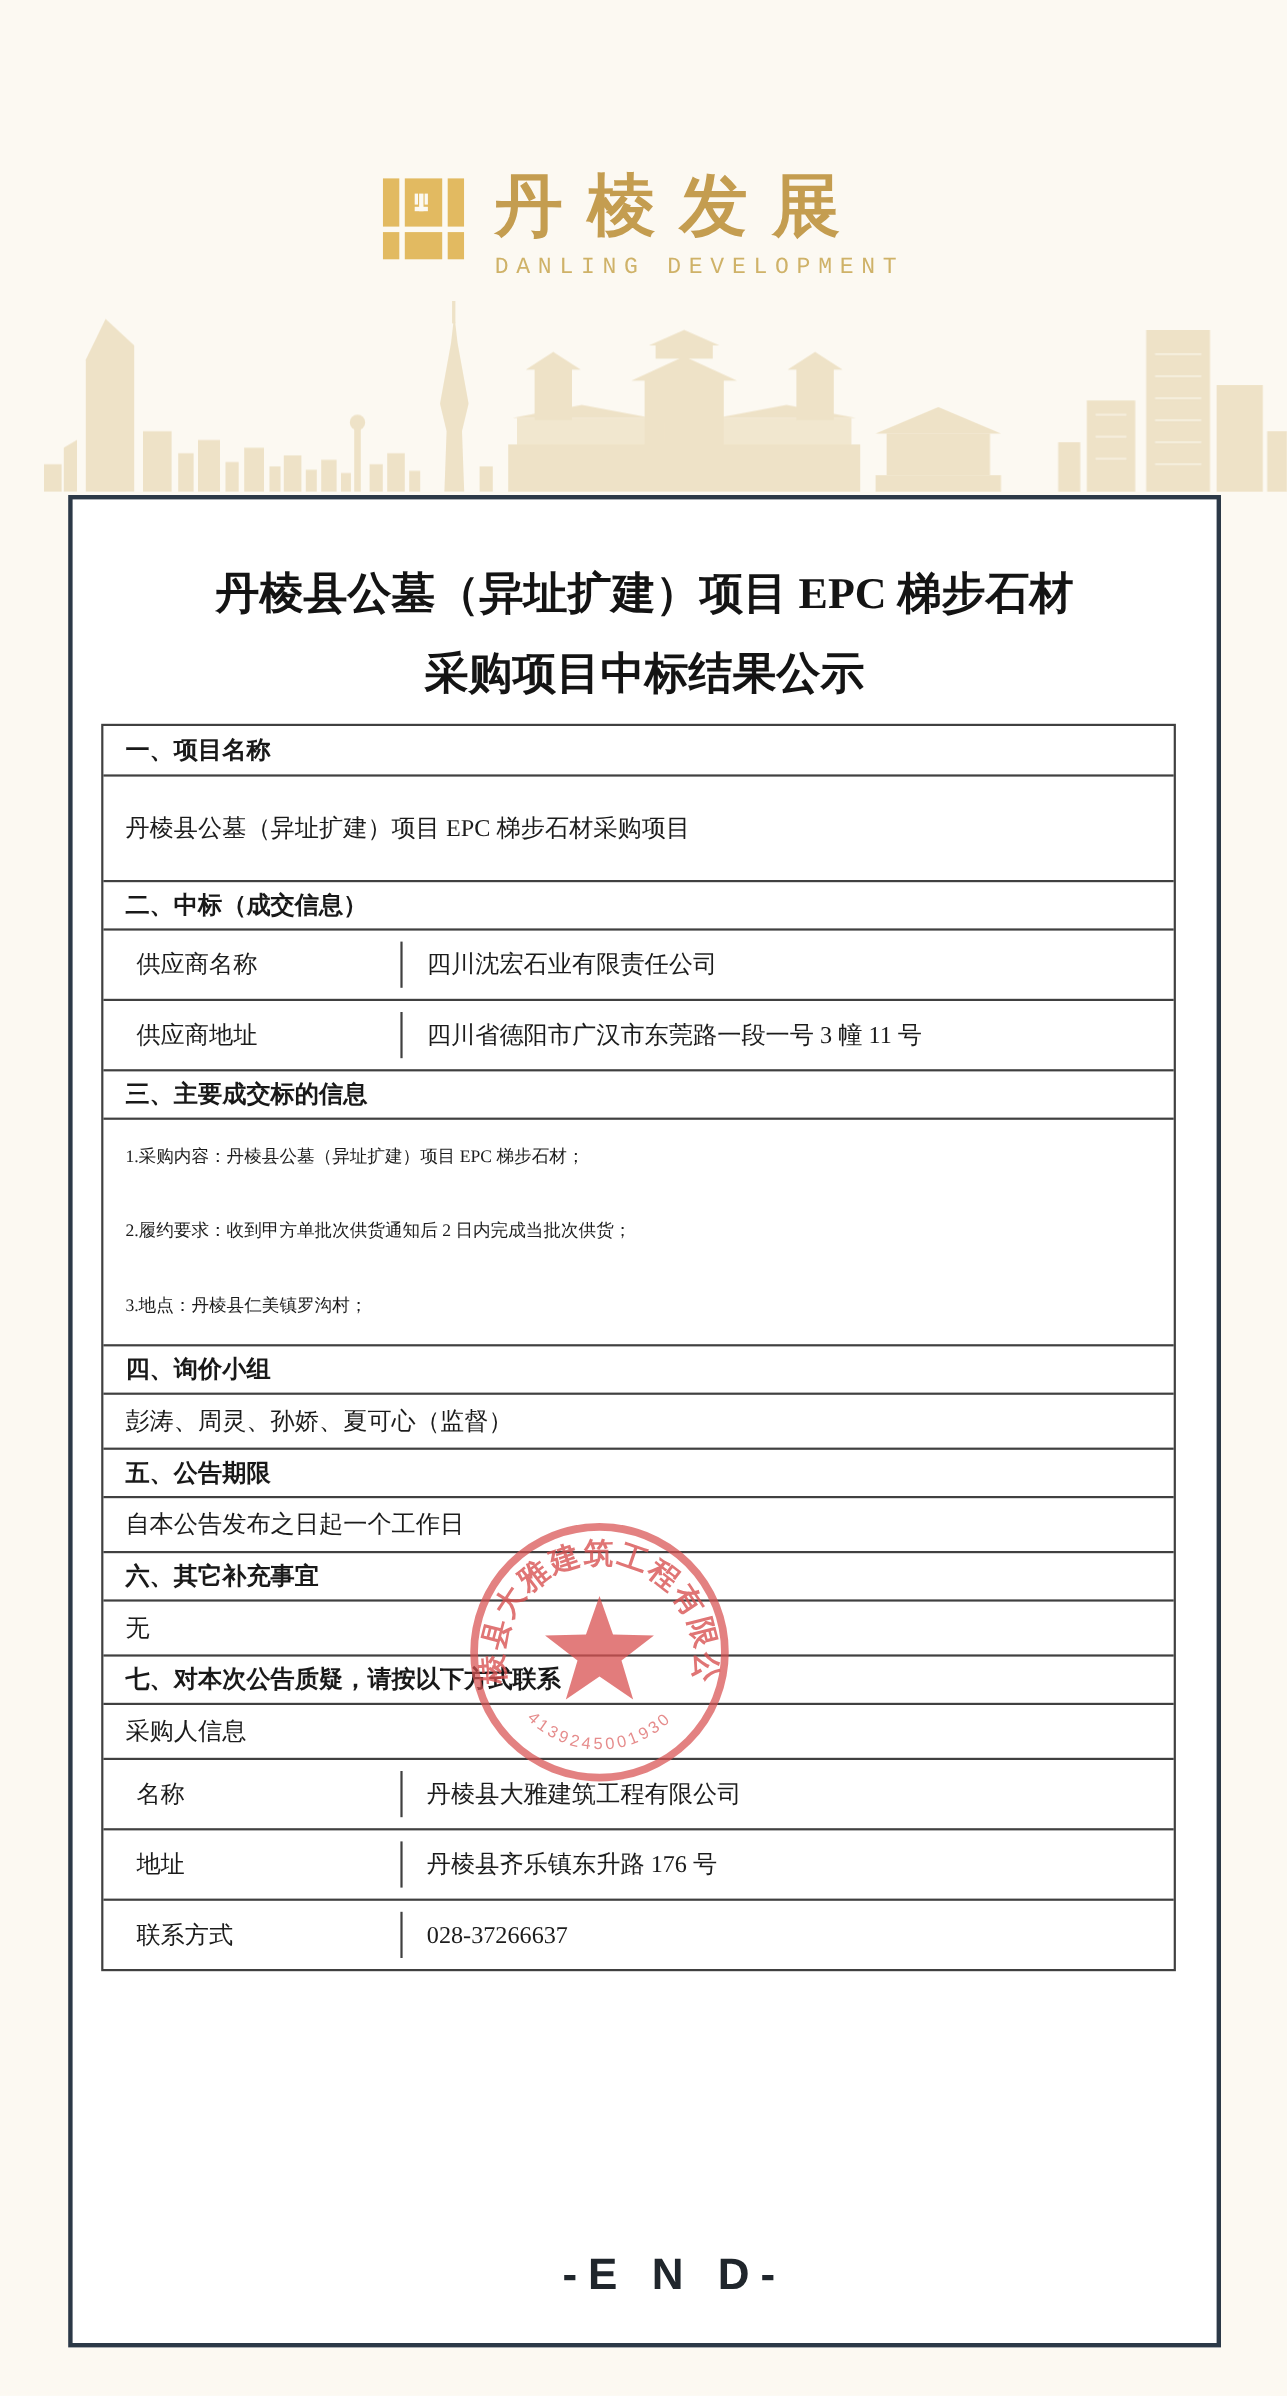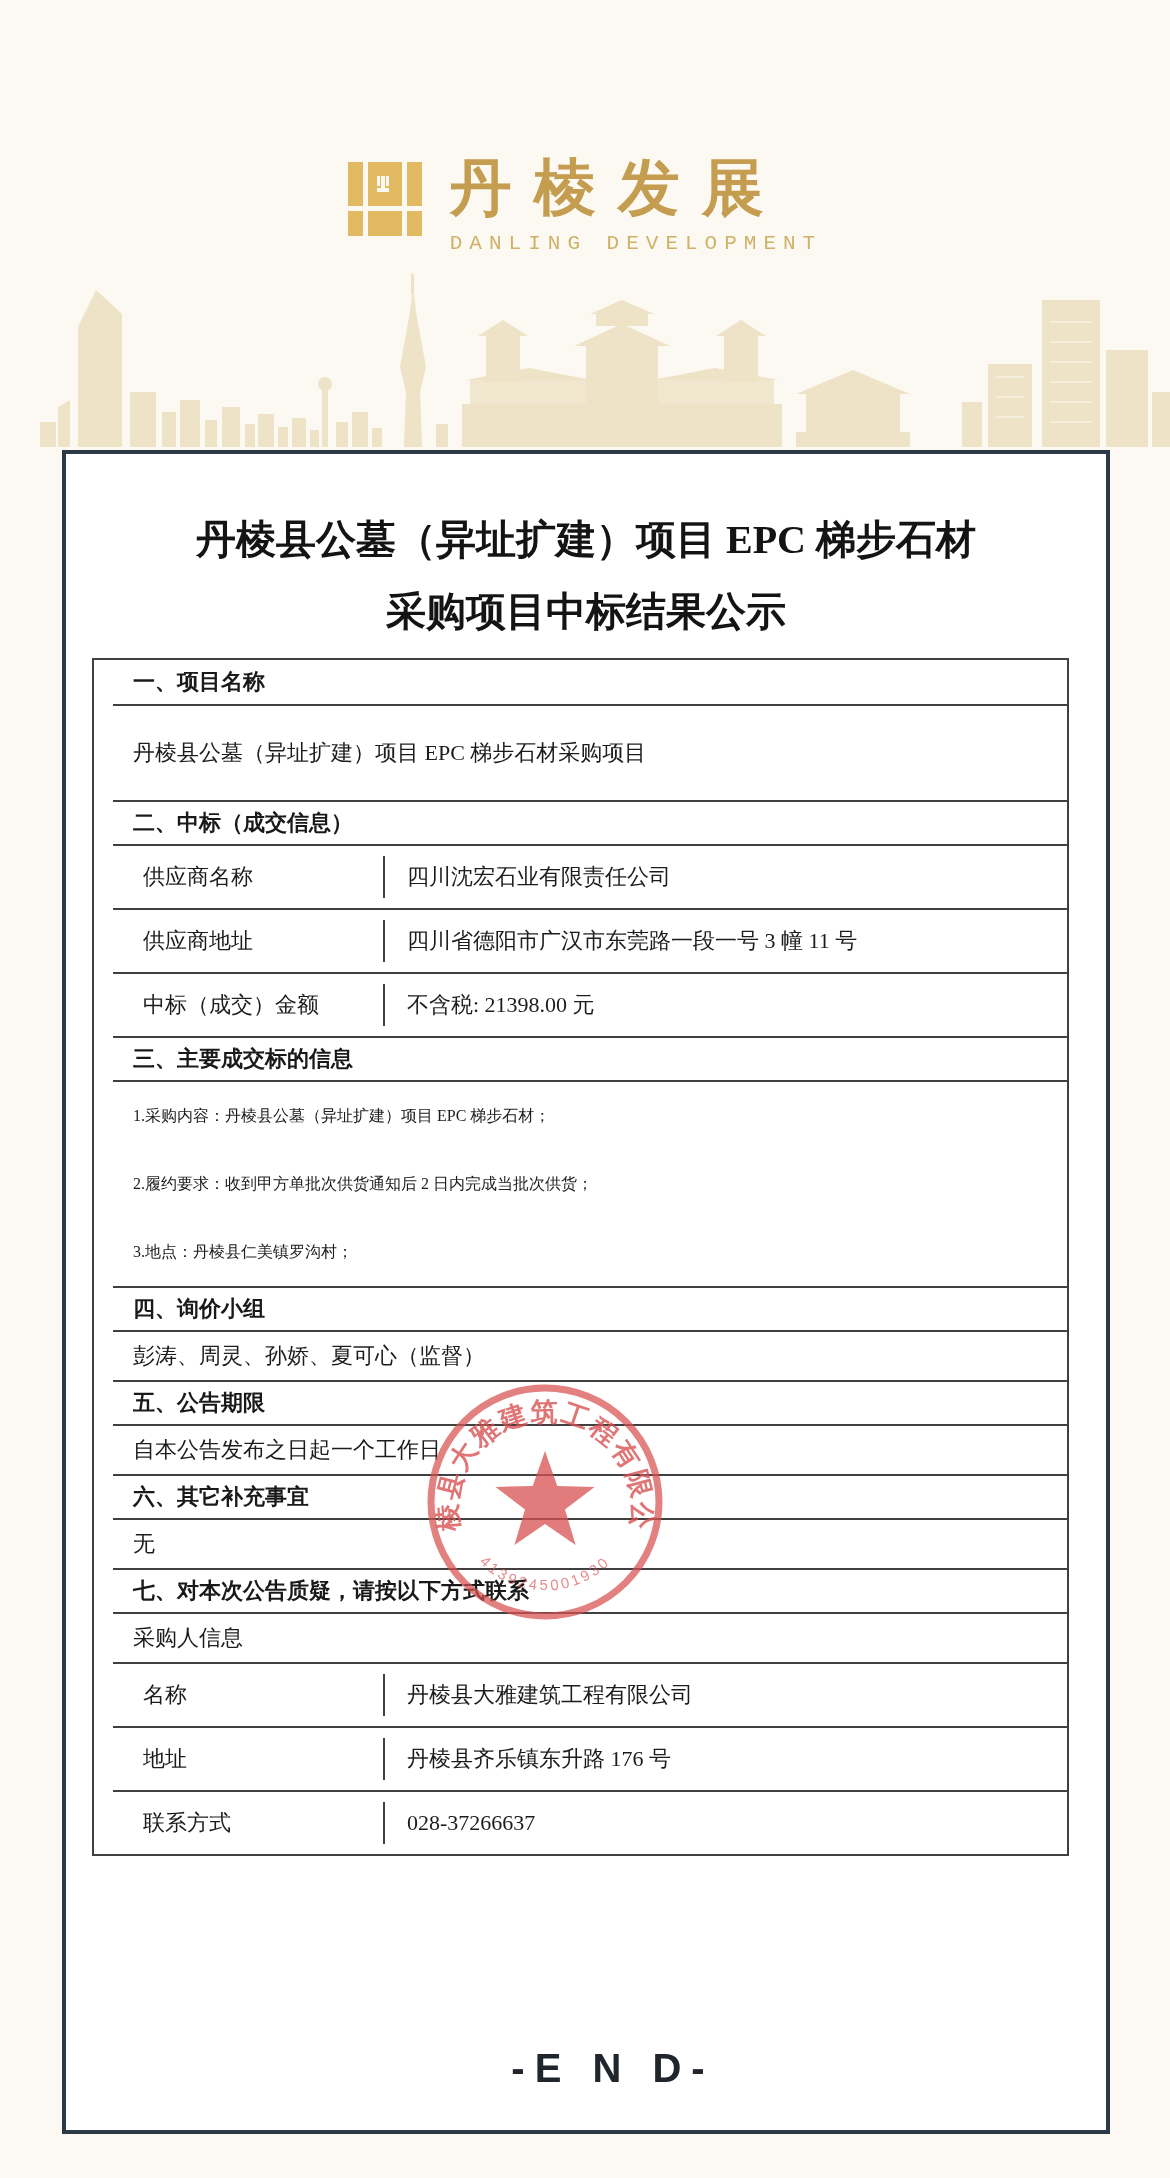--- a/index.html
+++ b/index.html
@@ -31,21 +31,21 @@
   .doc-title{
     margin-top:50px;text-align:center;font-weight:700;
     font-size:40px;line-height:72px;color:#141414;
     font-family:"Liberation Serif","DejaVu Serif",serif;
   }
   
   .bid-table{
     position:absolute;left:26px;top:204px;width:977px;
     border:2px solid #404040;box-sizing:border-box;background:#fff;
   }
-  .t-row{border-top:2px solid #404040;display:flex;align-items:center;box-sizing:border-box;margin-left:19px;}
+  .t-row{border-top:2px solid #404040;display:flex;align-items:center;box-sizing:border-box;}
   .t-row:first-child{border-top:none;}
   .t-row.header{
     min-height:44px;font-family:"Liberation Sans","DejaVu Sans",sans-serif;
     font-weight:700;font-size:22px;padding:4px 20px;color:#191919;
   }
   .t-row.full{min-height:50px;font-size:22px;padding:6px 20px;}
   .t-row.tall{min-height:96px;}
   .t-row.lines{min-height:150px;align-items:flex-start;flex-direction:column;justify-content:center;padding:14px 20px;font-size:16px;line-height:40px;gap:28px;}
   .t-row.pair{min-height:50px;padding:10px;align-items:stretch;}
   .t-row.pair .cell-label{
@@ -175,24 +175,20 @@
         <span>二、中标（成交信息）</span>
       </div>
       <div class="t-row pair">
         <div class="cell-label">供应商名称</div>
         <div class="cell-value">四川沈宏石业有限责任公司</div>
       </div>
       <div class="t-row pair">
         <div class="cell-label">供应商地址</div>
         <div class="cell-value">四川省德阳市广汉市东莞路一段一号 3 幢 11 号</div>
       </div>
-      <div class="t-row pair">
-        <div class="cell-label">中标（成交）金额</div>
-        <div class="cell-value">不含税: 21398.00 元</div>
-      </div>
       <div class="t-row header">
         <span>三、主要成交标的信息</span>
       </div>
       <div class="t-row lines">
         <div class="t-line">1.采购内容：丹棱县公墓（异址扩建）项目 EPC 梯步石材；</div>
         <div class="t-line">2.履约要求：收到甲方单批次供货通知后 2 日内完成当批次供货；</div>
         <div class="t-line">3.地点：丹棱县仁美镇罗沟村；</div>
       </div>
       <div class="t-row header">
         <span>四、询价小组</span>

